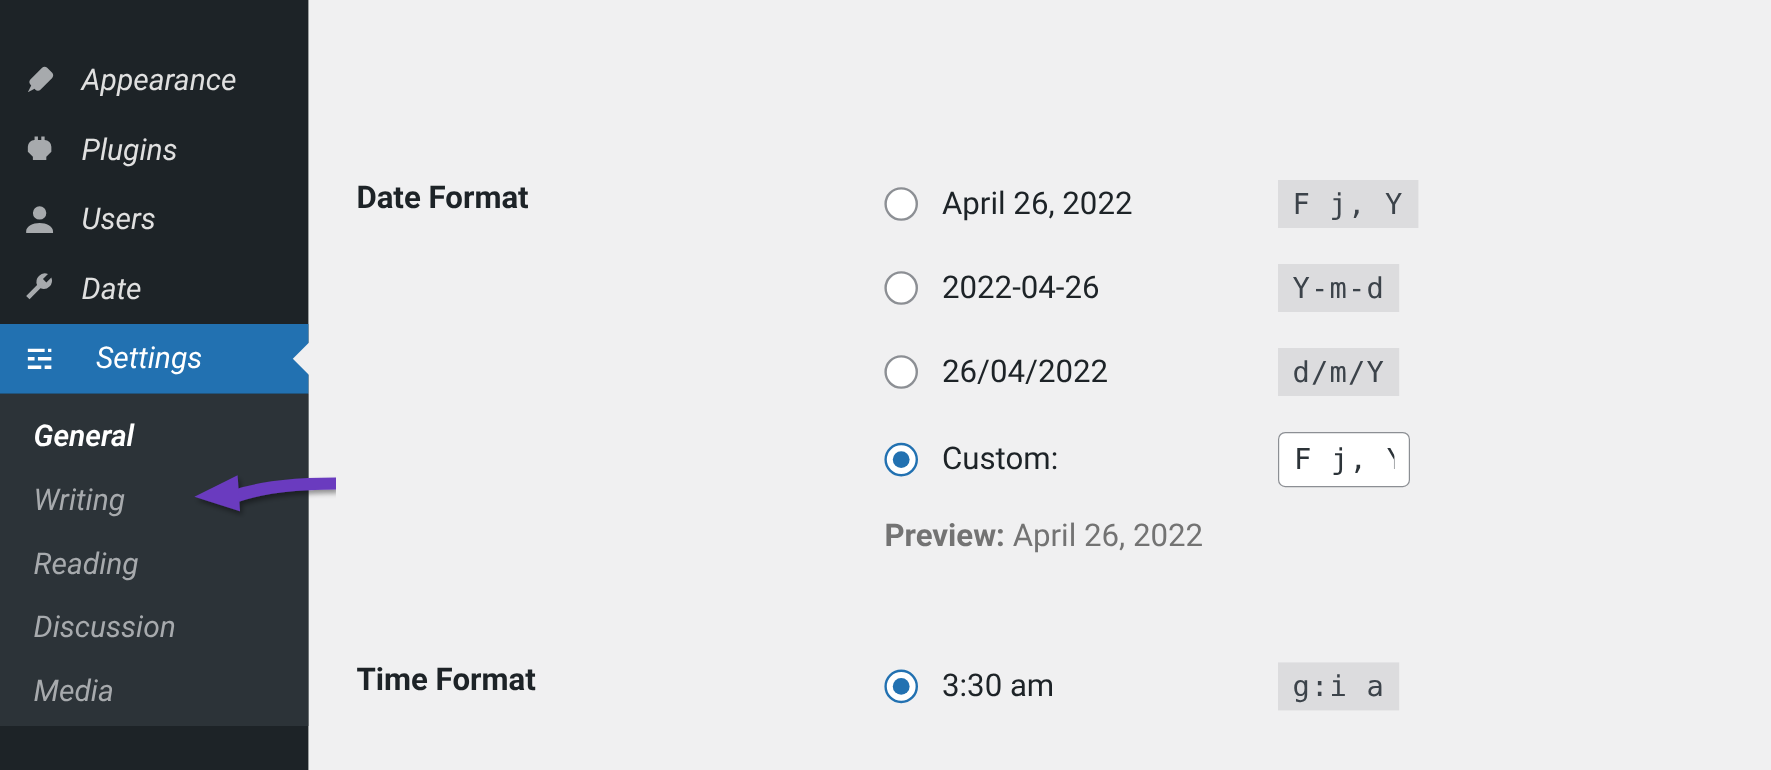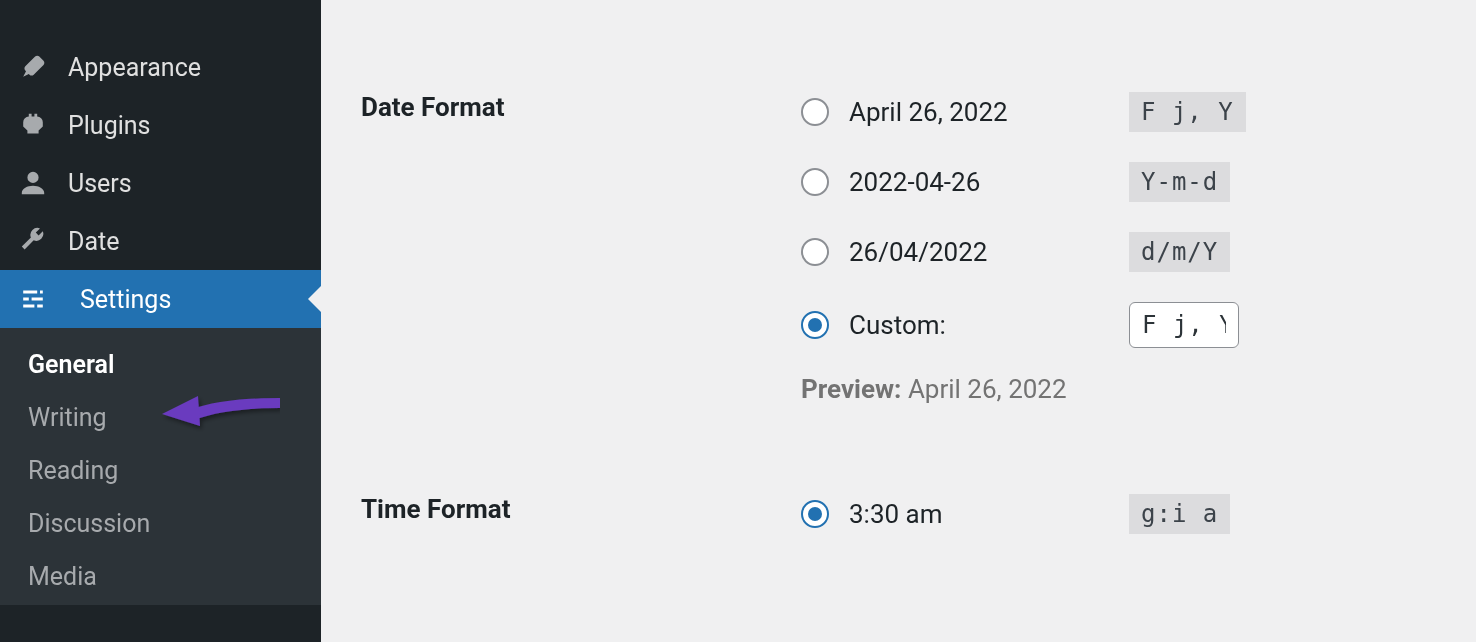--- a/index.html
+++ b/index.html
@@ -5,25 +5,26 @@
     * { margin: 0; padding: 0; box-sizing: border-box; }
     body {
       font-family: -apple-system, BlinkMacSystemFont, "Segoe UI", Roboto, sans-serif;
       display: flex;
       width: 1476px;
       height: 642px;
       overflow: hidden;
       background: #f0f0f1;
     }
     .sidebar {
-      width: 321px;
+      width: 257px;
       background: #1d2327;
       color: #f0f0f1;
       flex-shrink: 0;
       padding-top: 38px;
+      font-style: italic;
     }
     .sidebar-item {
       display: flex;
       align-items: center;
       padding: 14px 18px;
       font-size: 25px;
       color: #e0e0e0;
       cursor: pointer;
       position: relative;
     }
@@ -66,21 +67,21 @@
       cursor: pointer;
     }
     .submenu-item.current { color: #fff; font-weight: 600; }
     .content {
       flex: 1;
       padding: 40px 0 0 40px;
       position: relative;
     }
     .form-row {
       display: flex;
-      margin-top: 52px;
+      margin-top: 110px;
     }
     .form-label {
       width: 440px;
       font-weight: 700;
       font-size: 26px;
       color: #1d2327;
     }
     .form-options { flex: 1; }
     .option-row {
       display: flex;

